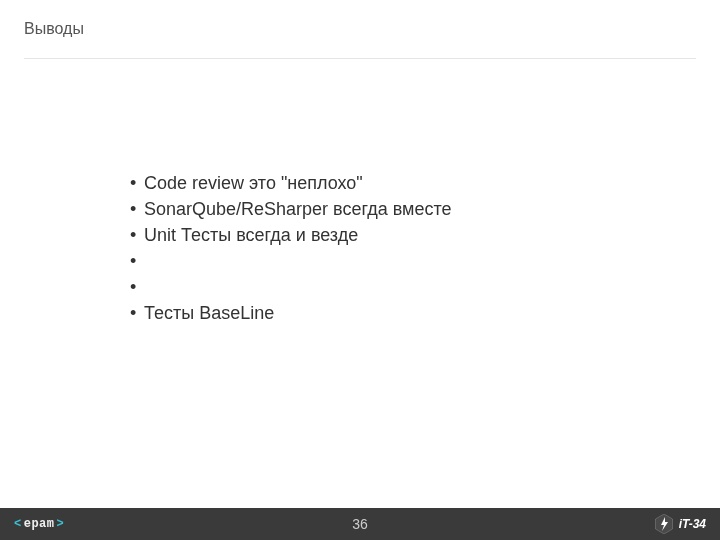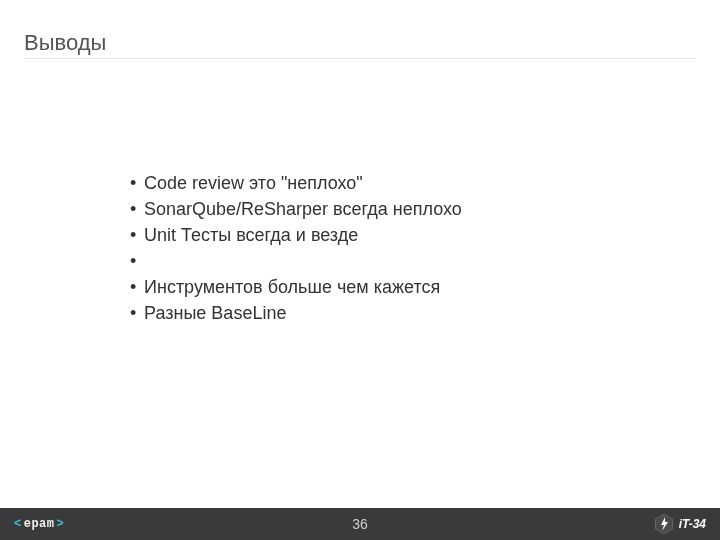--- a/index.html
+++ b/index.html
@@ -1,18 +1,18 @@
 <!DOCTYPE html>
 <html><head>
 <meta charset="utf-8">
 <style>
   * { margin: 0; padding: 0; box-sizing: border-box; }
   html, body { width: 720px; height: 540px; font-family: "Segoe UI", Arial, sans-serif; background: #fff; }
   .slide { position: relative; width: 720px; height: 540px; background: #fff; overflow: hidden; }
-  .title { position: absolute; left: 24px; top: 30px; font-size: 22px; color: #555; font-weight: 400; }
+  .title { position: absolute; left: 24px; top: 20px; font-size: 16px; color: #555; font-weight: 400; }
   .hr { position: absolute; left: 24px; right: 24px; top: 58px; height: 1px; background: #e5e5e5; }
   .content { position: absolute; left: 130px; top: 170px; width: 470px; }
   .bullet-row { display: flex; align-items: baseline; font-size: 18px; line-height: 1.45; color: #333; }
   .bullet-mark { width: 14px; flex: 0 0 14px; }
   .footer { position: absolute; left: 0; right: 0; bottom: 0; height: 32px; background: #3a3a3a; display: flex; align-items: center; justify-content: space-between; padding: 0 14px; color: #ddd; font-size: 12px; }
   .footer-left { display: flex; align-items: center; gap: 2px; font-family: "Courier New", monospace; font-weight: 600; letter-spacing: 0.5px; }
   .footer-left .angle { color: #39c2d7; font-weight: 700; }
   .footer-left .brand { color: #eee; text-align: center; }
   .footer-center { position: absolute; left: 50%; transform: translateX(-50%); color: #ccc; font-size: 14px; }
   .footer-right { display: flex; align-items: center; gap: 6px; font-weight: 700; font-style: italic; color: #fff; }
@@ -27,36 +27,35 @@
   <div class="title">Выводы</div>
   <div class="hr"></div>
 
   <div class="content">
     <div class="bullet-row">
       <span class="bullet-mark">•</span>
       <span>Code review это "неплохо"</span>
     </div>
     <div class="bullet-row">
       <span class="bullet-mark">•</span>
-      <span>SonarQube/ReSharper всегда неплохо</span>
+      <span>SonarQube/ReSharper всегда вместе</span>
     </div>
     <div class="bullet-row">
       <span class="bullet-mark">•</span>
       <span>Unit Тесты всегда и везде</span>
     </div>
     <div class="bullet-row">
       <span class="bullet-mark">•</span>
     </div>
     <div class="bullet-row">
       <span class="bullet-mark">•</span>
-      <span>Инструментов больше чем кажется</span>
     </div>
     <div class="bullet-row">
       <span class="bullet-mark">•</span>
-      <span>Разные BaseLine</span>
+      <span>Тесты BaseLine</span>
     </div>
   </div>
 
   <div class="footer">
     <div class="footer-left">
       <span class="angle">&lt;</span>
       <span class="brand">epam</span>
       <span class="angle">&gt;</span>
     </div>
     <div class="footer-center">36</div>

